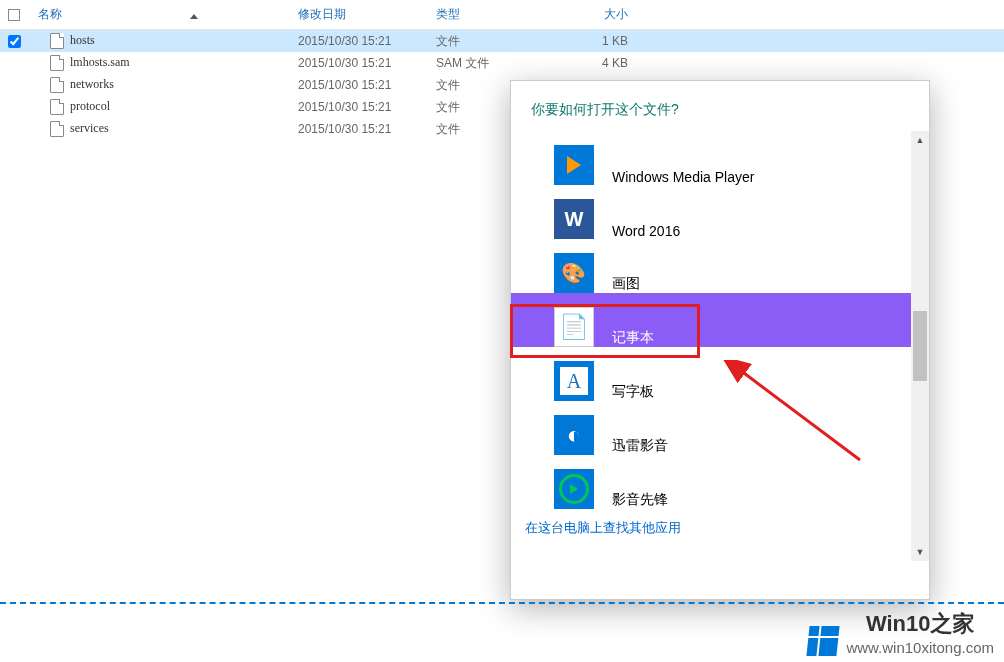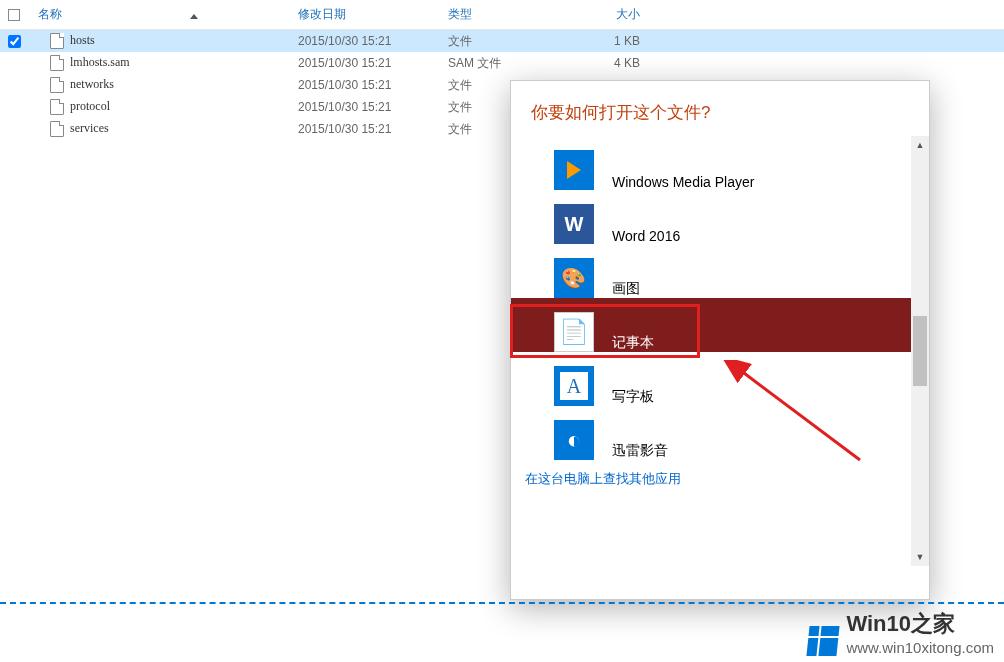--- a/index.html
+++ b/index.html
@@ -20,21 +20,21 @@
       display: flex;
       align-items: center;
       height: 30px;
       border-bottom: 1px solid #e5e5e5;
       color: #1e6fb8;
       font-size: 12px;
     }
     .col-checkbox { width: 28px; text-align: center; }
     .col-name { width: 270px; padding-left: 10px; position: relative; }
     .col-date { width: 130px; }
-    .col-type { width: 100px; padding-left: 8px; margin-left: 12px; }
+    .col-type { width: 100px; padding-left: 8px; }
     .col-size { width: 110px; text-align: right; padding-right: 10px; }
     .header-row .col-name::after {
       content: "";
       position: absolute;
       right: 100px;
       top: 8px;
       width: 0; height: 0;
       border-left: 4px solid transparent;
       border-right: 4px solid transparent;
       border-bottom: 5px solid #555;
@@ -80,39 +80,39 @@
       left: 510px;
       top: 80px;
       width: 420px;
       height: 520px;
       background: #fff;
       border: 1px solid #ccc;
       box-shadow: 0 8px 30px rgba(0,0,0,0.3);
       padding: 20px 0 0 0;
     }
     .dialog-title {
-      font-size: 17px;
+      font-size: 14px;
       padding: 0 20px 12px 20px;
-      color: #c2410c;
+      color: #0f766e;
     }
     .app-list {
       overflow-y: auto;
       height: 430px;
       position: relative;
     }
     .app-item {
       display: flex;
       align-items: flex-end;
       height: 54px;
       padding-left: 43px;
       cursor: pointer;
       font-size: 14px;
       color: #000;
     }
-    .app-item.selected { background: #7f1d1d; color: #fff; font-family: Liberation Serif, serif; }
+    .app-item.selected { background: #8b5cf6; color: #fff; font-family: Liberation Serif, serif; }
     .app-icon {
       width: 40px; height: 40px;
       background: #0078d7;
       margin-right: 18px;
       display: flex;
       align-items: center;
       justify-content: center;
       color: #fff;
       font-size: 20px;
     }
@@ -178,21 +178,21 @@
       gap: 8px;
     }
     .win-logo {
       display: grid;
       grid-template-columns: 10px 18px;
       grid-template-rows: 10px 18px;
       gap: 2px;
       transform: skewX(-6deg);
     }
     .win-logo span { background: #0078d7; }
-    .watermark-text { display: flex; flex-direction: column; justify-content: center; }
+    .watermark-text { display: flex; flex-direction: column; justify-content: center; align-items: center; }
     .wm-title { font-size: 22px; font-weight: bold; color: #333; }
     .wm-sub { font-size: 15px; color: #666; }
     .dotted-line {
       position: absolute;
       left: 0; bottom: 58px;
       width: 100%;
       border-top: 2px dashed #0078d7;
     }
   </style>
 </head>
@@ -270,20 +270,24 @@
     <div class="app-icon notepad"></div>
     <div>记事本</div>
   </div>
         <div class="app-item">
     <div class="app-icon wordpad"></div>
     <div>写字板</div>
   </div>
         <div class="app-item">
     <div class="app-icon thunder"></div>
     <div>迅雷影音</div>
+  </div>
+        <div class="app-item">
+    <div class="app-icon player"></div>
+    <div>影音先锋</div>
   </div>
       </div>
     <a class="link-more">在这台电脑上查找其他应用</a>
     <div class="scrollbar-track">
       <div class="scrollbar-arrow" style="top:0">▲</div>
       <div class="scrollbar-thumb" style="top:180px; height:70px"></div>
       <div class="scrollbar-arrow" style="bottom:0">▼</div>
     </div>
   </div>
 </div>

